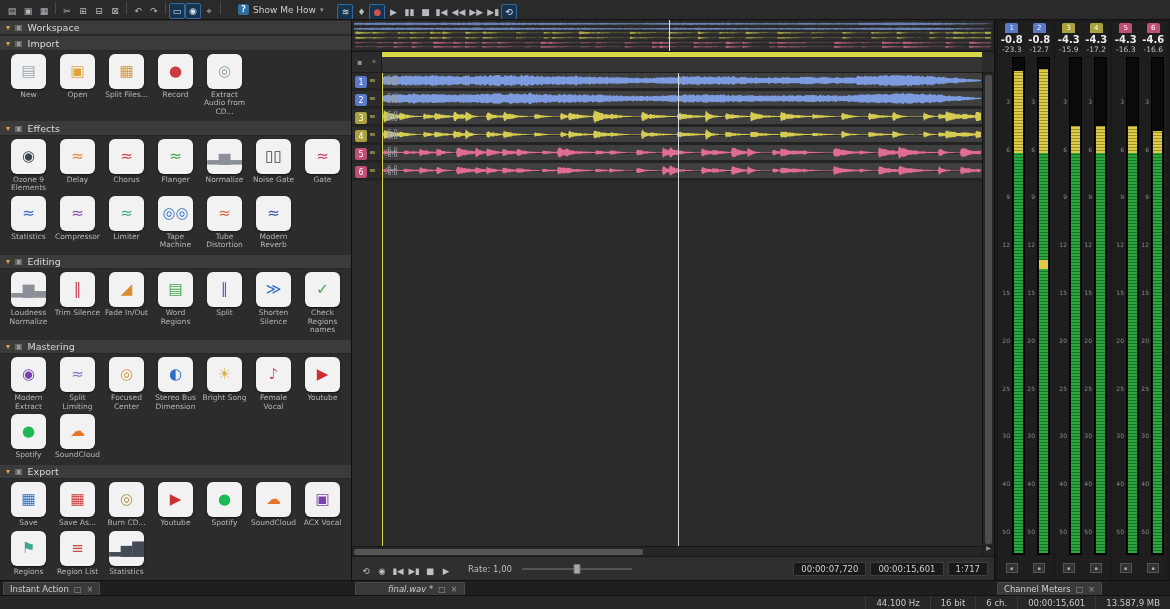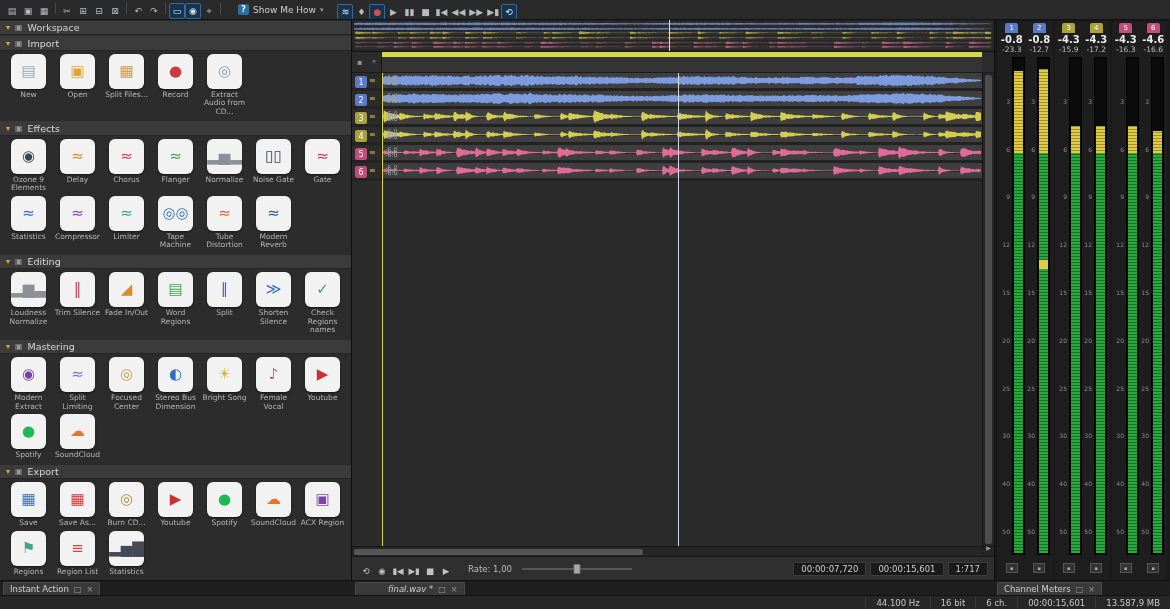--- a/index.html
+++ b/index.html
@@ -442,21 +442,21 @@
             <div class="tile-box">
               <span class="tile-glyph" style="color: rgb(232, 115, 43);">☁</span>
             </div>
             <div class="tile-label">SoundCloud</div>
           </div>
 
           <div class="tile">
             <div class="tile-box">
               <span class="tile-glyph" style="color: rgb(122, 63, 176);">▣</span>
             </div>
-            <div class="tile-label">ACX Region</div>
+            <div class="tile-label">ACX Vocal</div>
           </div>
 
           <div class="tile">
             <div class="tile-box">
               <span class="tile-glyph" style="color: rgb(63, 165, 143);">⚑</span>
             </div>
             <div class="tile-label">Regions</div>
           </div>
 
           <div class="tile">

